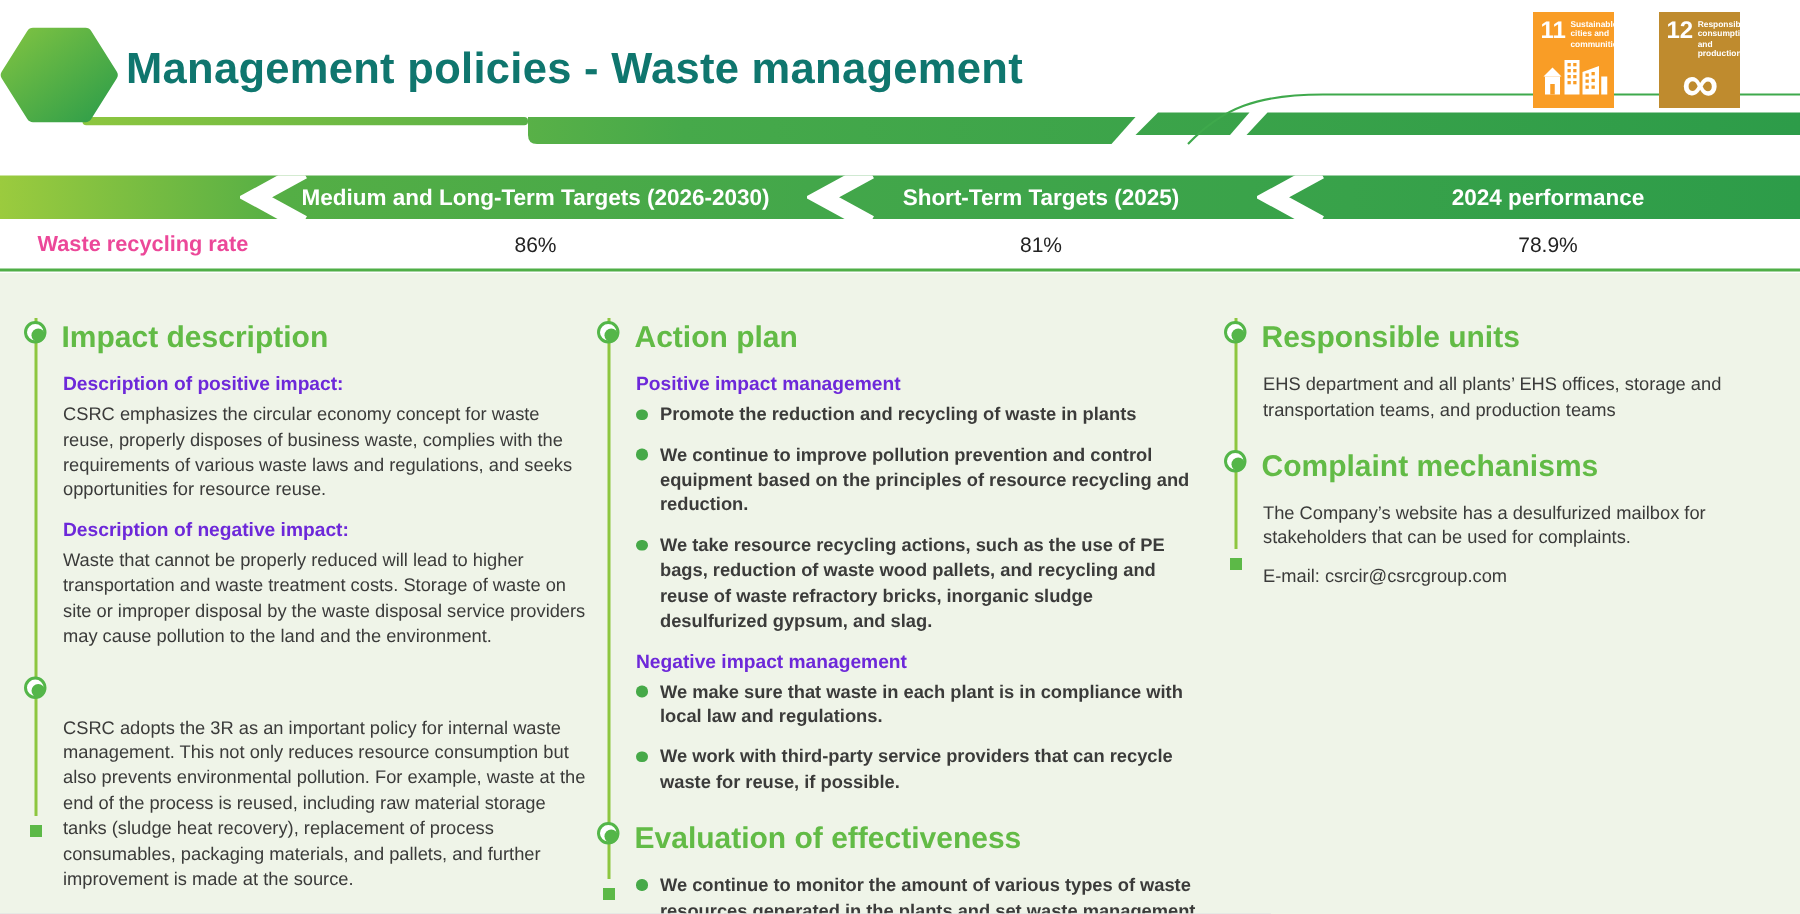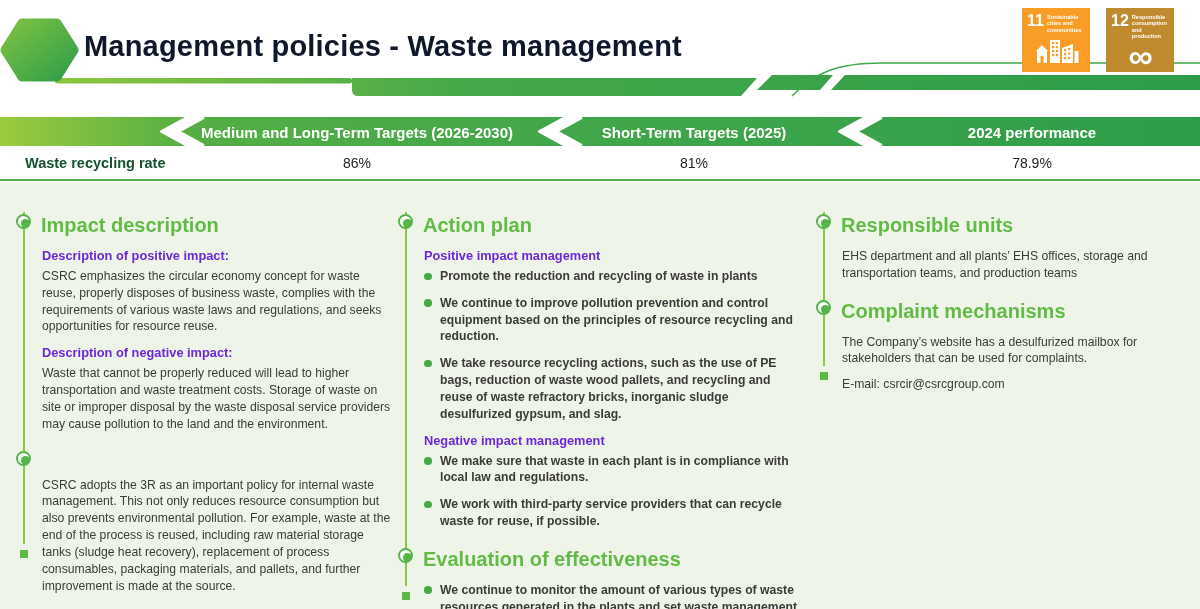--- a/index.html
+++ b/index.html
@@ -11,26 +11,26 @@
   }
   .content-bg {
     position:absolute; left:0; top:182px; width:1200px; height:427px;
     background:#eff4e8;
   }
 
   
   .hex-logo { position:absolute; left:-2px; top:12px; width:82px; height:76px; }
   .page-title {
     position:absolute; left:84px; top:30px;
-    font-size:29px; font-weight:bold; color:#0f172a; letter-spacing:0.2px;text-align:center;
+    font-size:29px; font-weight:bold; color:#0f766e; letter-spacing:0.2px;text-align:center;
   }
   .ribbon { position:absolute; left:0; top:0; width:1200px; height:110px; }
 
   .sdg-badge {
-    position:absolute; top:8px; width:68px; height:64px; padding:5px 4px 2px 5px;
+    position:absolute; top:8px; width:54px; height:64px; padding:5px 4px 2px 5px;
     color:#fff; overflow:hidden;
   }
   .sdg-11 { left:1022px; }
   .sdg-12 { left:1106px; }
   .sdg-top { display:flex; align-items:flex-start; gap:3px; }
   .sdg-num { font-size:16px; font-weight:bold; line-height:1; }
   .sdg-label { font-size:5.6px; font-weight:bold; line-height:1.15; padding-top:1px; }
   .sdg-art { display:flex; justify-content:center; align-items:center; height:38px; }
   .sdg-infinity { font-size:34px; font-weight:bold; line-height:1; margin-top:-6px; }
 
@@ -46,21 +46,21 @@
   .ch1 { left:357px; } .ch2 { left:694px; } .ch3 { left:1032px; }
   .chevron { position:absolute; top:0; width:46px; height:29px; }
   .cv1 { left:160px; } .cv2 { left:538px; } .cv3 { left:838px; }
 
   .metric-row {
     position:absolute; left:0; top:146px; width:1200px; height:35px;
     background:#ffffff; border-bottom:2px solid #4fae47;
   }
   .metric-label {
     position:absolute; left:25px; top:50%; transform:translateY(-50%);
-    color:#14532d; font-size:14.5px; font-weight:bold;
+    color:#ec4899; font-size:14.5px; font-weight:bold;
   }
   .metric-value {
     position:absolute; top:50%; transform:translate(-50%,-50%);
     color:#232323; font-size:14px; white-space:nowrap;
   }
   .mv1 { left:357px; } .mv2 { left:694px; } .mv3 { left:1032px; }
 
   
   .col { position:absolute; top:196px; padding-left:26px; }
   .col1 { left:16px;  width:378px; }

